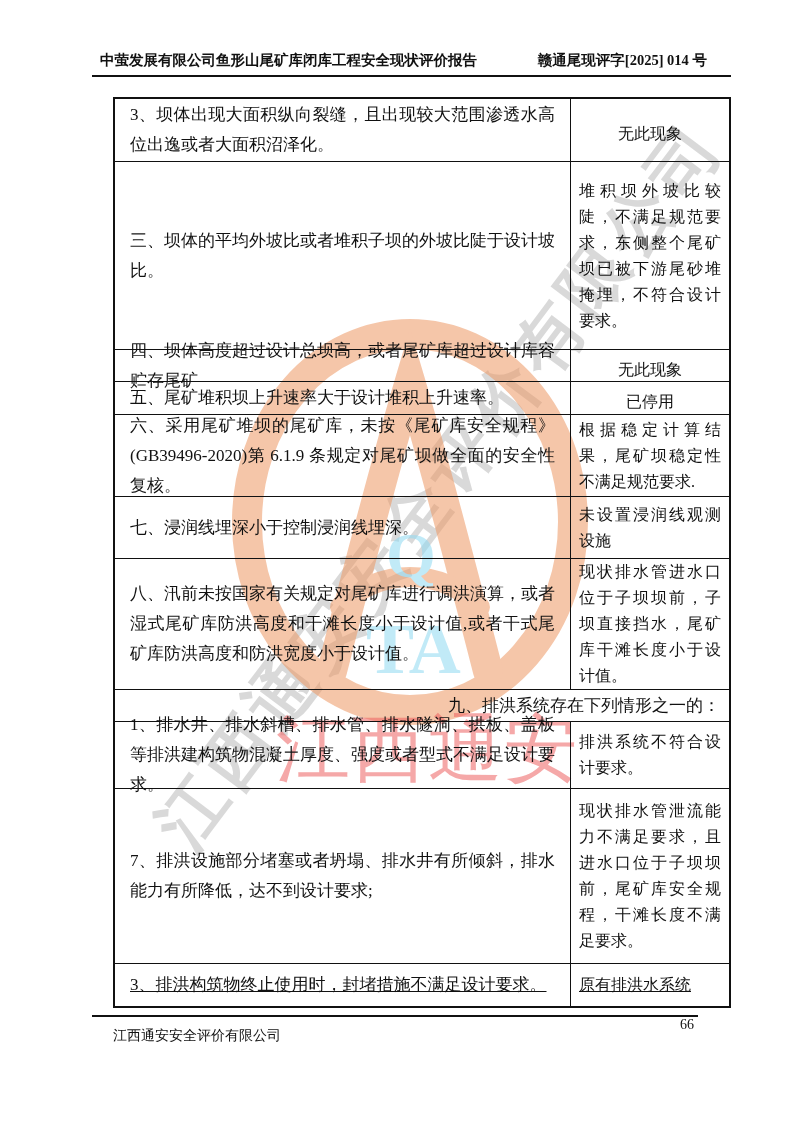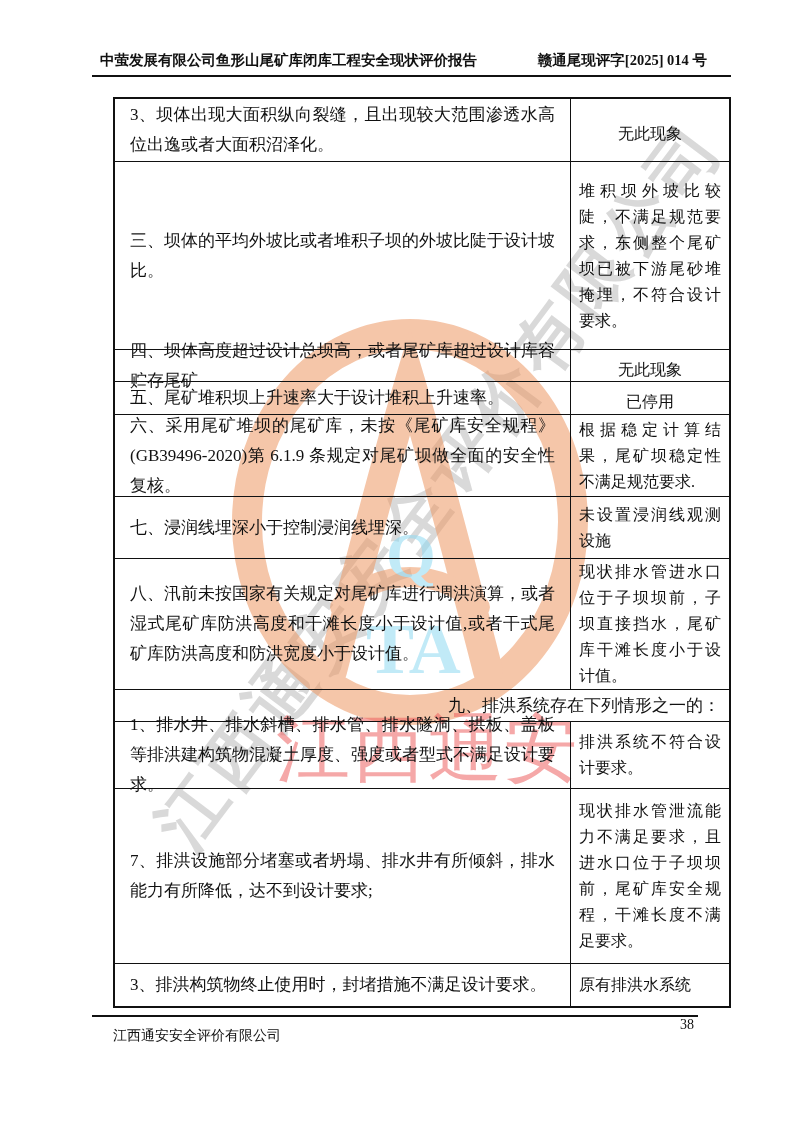--- a/index.html
+++ b/index.html
@@ -37,21 +37,21 @@
     font-size:14.5px;font-weight:bold;white-space:nowrap;
   }
   .hdr-rule{position:absolute;left:92px;top:75px;width:639px;height:2px;background:#111;}
 
   .rtable{
     position:absolute;left:113px;top:97px;width:618px;
     border:2px solid #111;box-sizing:border-box;
     background:transparent;
   }
   .trow{display:flex;border-bottom:1.5px solid #111;box-sizing:border-box;}
-  .trow:last-child{border-bottom:none;}
+  .trow:last-child{border-bottom:none;text-decoration:underline;}
   .cell-l{
     width:456px;box-sizing:border-box;border-right:1.5px solid #111;
     display:flex;align-items:center;
     font-size:17px;line-height:30px;
     padding:3px 15px;text-align:justify;
   }
   .cell-l > span{width:100%;}
   .cell-r{
     flex:1;box-sizing:border-box;
     display:flex;align-items:center;
@@ -193,17 +193,17 @@
             <span>3、排洪构筑物终止使用时，封堵措施不满足设计要求。</span>
           </div>
         <div class="cell-r">
             <span>原有排洪水系统</span>
           </div>
       </div>
 
     </div>
 
     <div class="ftr-rule"></div>
-    <div class="ftr-page">38</div>
+    <div class="ftr-page">66</div>
     <div class="ftr-company">江西通安安全评价有限公司</div>
 
   </div>
 </div>
 
 </body></html>

